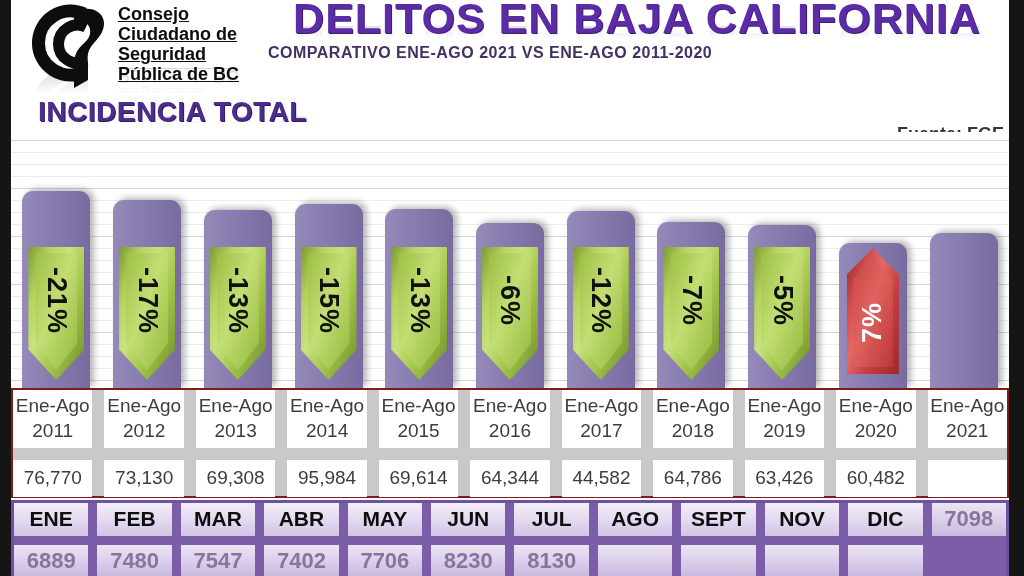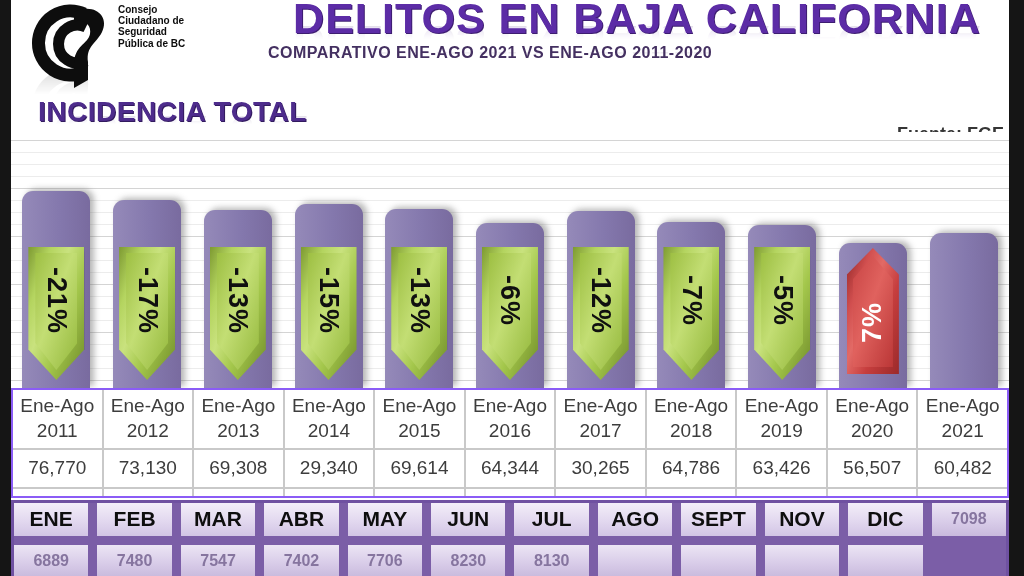--- a/index.html
+++ b/index.html
@@ -7,21 +7,21 @@
   body { font-family:"Liberation Sans","DejaVu Sans",sans-serif; }
   .slide { position:relative; width:1024px; height:576px; background:#ffffff; overflow:hidden; }
   .edge { position:absolute; top:0; bottom:0; background:#151515; z-index:50; }
   .edge-left { left:0; width:11px; }
   .edge-right { right:0; width:15px; }
 
   
   .logo-block { position:absolute; left:14px; top:0; width:230px; height:92px; display:flex; z-index:5;
     -webkit-box-reflect: below -34px linear-gradient(transparent 60%, rgba(0,0,0,.22)); }
   .logo-glyph { width:104px; height:92px; flex:0 0 auto; }
-  .logo-text { padding-top:4px; font-size:10px; line-height:1.12; font-weight:700; color:#0d0d0d; }
+  .logo-text { padding-top:4px; font-size:18px; line-height:1.12; font-weight:700; color:#0d0d0d;text-decoration:underline; }
   .main-title { position:absolute; left:262px; top:-6px; width:750px; text-align:center;
     font-size:43px; font-weight:800; letter-spacing:1px; color:#5C2CA6; white-space:nowrap;
     text-shadow:1px 1px 0 #3d1d70;
     -webkit-box-reflect: below -26px linear-gradient(transparent 55%, rgba(0,0,0,.25)); }
   .sub-title { position:absolute; left:268px; top:44px; width:745px; text-align:left;
     font-size:16px; font-weight:800; letter-spacing:.5px; color:#443061; white-space:nowrap;
     -webkit-box-reflect: below -14px linear-gradient(transparent 55%, rgba(0,0,0,.2)); }
   .source-label { position:absolute; right:20px; top:76px; font-size:18px; font-weight:700; color:#363636;margin-top:48px; }
   .section-title { position:absolute; left:38px; top:96px; font-size:28px; font-weight:800;
     letter-spacing:.5px; color:#4E2C8C; text-shadow:1px 1px 0 #321a5e;
@@ -53,34 +53,34 @@
   .arrow-up::before { content:""; position:absolute; left:6px; right:6px; top:8px; bottom:7px;
     clip-path:polygon(50% 0,100% 21%,100% 100%,0 100%,0 21%);
     background:linear-gradient(110deg,#c84444 0%,#e0625e 45%,#bb3737 100%); }
   .pct-label { position:relative; writing-mode:vertical-rl; font-size:27px; font-weight:800;
     color:#101010; letter-spacing:1px; }
   .arrow-up .pct-label { transform:rotate(180deg); color:#ffffff; }
 
   
   .year-table { position:absolute; left:11px; top:388px; width:998px; height:110px;
     display:grid; grid-template-columns:repeat(11,1fr); grid-template-rows:58px 37px 1fr;
-    gap:2px; background:#c9c9c9; border:2px solid #8b5cf6; z-index:10; }
+    gap:12px; background:#c9c9c9; border:2px solid #7f1d1d; z-index:10; }
   .yt-cell { background:#ffffff; display:flex; align-items:center; justify-content:center;
     text-align:center; color:#3d3d3d; font-size:19px; line-height:1.3; white-space:pre-line; }
 
   
   .month-table { position:absolute; left:11px; top:500px; width:998px; height:80px;
     display:grid; grid-template-columns:repeat(12,1fr); grid-template-rows:1fr 1fr;
     gap:9px; background:#7b5ea7; border:3px solid #6f51a1; z-index:10; }
   .mt-head { background:linear-gradient(to bottom,#f3eef9 0%,#e2d8ef 55%,#d2c5e5 100%);
     display:flex; align-items:center; justify-content:center;
     font-size:21px; font-weight:800; color:#0e0e0e; }
   .mt-val { background:linear-gradient(to bottom,#ece5f4 0%,#d9cde9 55%,#c9badd 100%);
     display:flex; align-items:center; justify-content:center;
-    font-size:16px; font-weight:700; color:#86759f; }
+    font-size:22px; font-weight:700; color:#86759f; }
 </style>
 </head>
 <body>
 
 <div class="slide">
   <div class="edge edge-left"></div>
   <div class="edge edge-right"></div>
 
   <div class="logo-block">
     <svg class="logo-glyph" viewBox="0 0 104 92">
@@ -189,27 +189,26 @@
 2018</div>
       <div class="yt-cell" style="font-weight: 400;">Ene-Ago
 2019</div>
       <div class="yt-cell" style="font-weight: 400;">Ene-Ago
 2020</div>
       <div class="yt-cell" style="font-weight: 400;">Ene-Ago
 2021</div>
       <div class="yt-cell">76,770</div>
       <div class="yt-cell">73,130</div>
       <div class="yt-cell">69,308</div>
-      <div class="yt-cell">29,340</div>
+      <div class="yt-cell">95,984</div>
       <div class="yt-cell">69,614</div>
       <div class="yt-cell">64,344</div>
-      <div class="yt-cell">30,265</div>
+      <div class="yt-cell">44,582</div>
       <div class="yt-cell">64,786</div>
       <div class="yt-cell">63,426</div>
-      <div class="yt-cell">56,507</div>
       <div class="yt-cell">60,482</div>
       <div class="yt-cell"></div>
       <div class="yt-cell"></div>
       <div class="yt-cell"></div>
       <div class="yt-cell"></div>
       <div class="yt-cell"></div>
       <div class="yt-cell"></div>
       <div class="yt-cell"></div>
       <div class="yt-cell"></div>
       <div class="yt-cell"></div>

